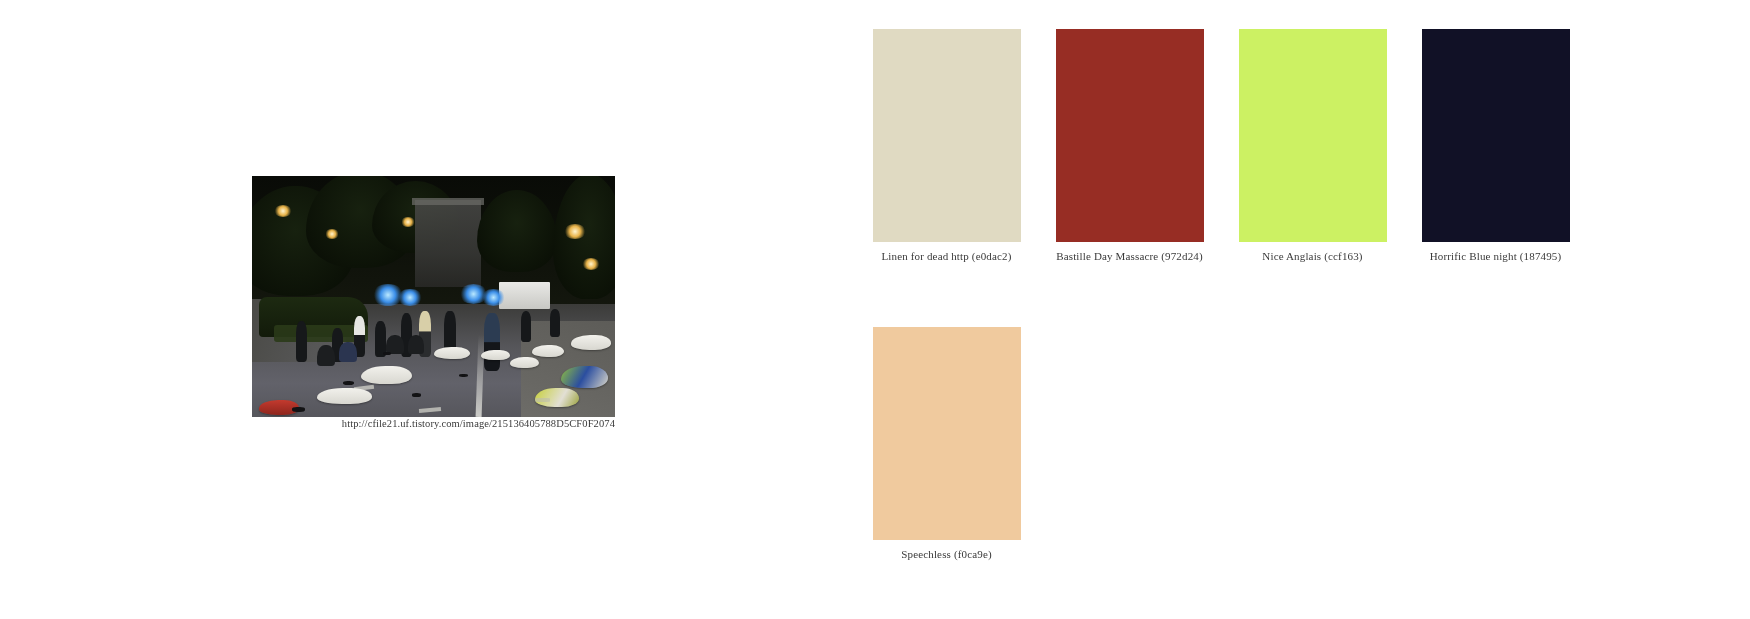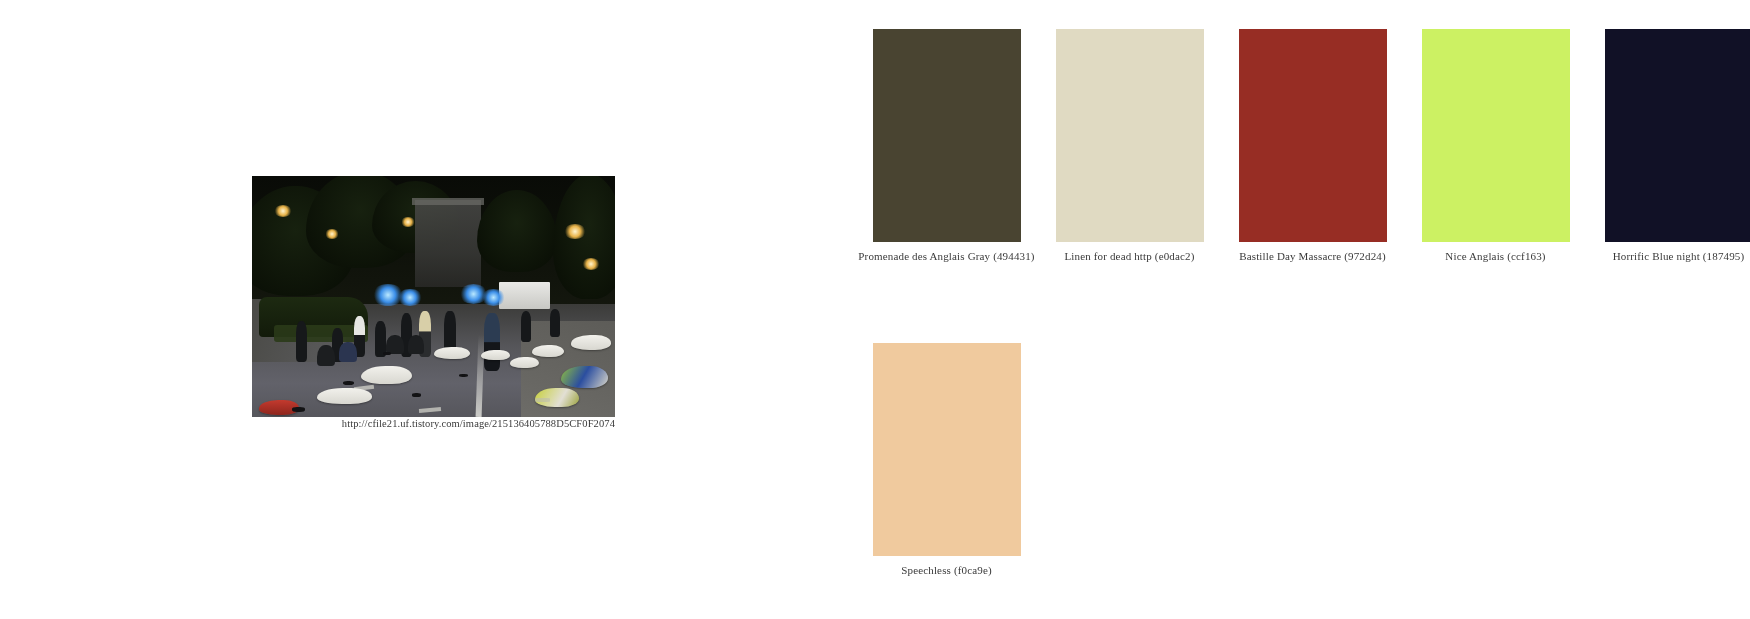--- a/index.html
+++ b/index.html
@@ -189,21 +189,21 @@
     top: 0;
     width: 895px;
     height: 619px;
   }
   .swatch-row {
     position: absolute;
     display: flex;
     gap: 0;
   }
   #row-1 { left: 0; top: 29px; }
-  #row-2 { left: 0; top: 343px; align-items: center; }
+  #row-2 { left: 0; top: 327px; align-items: center; }
 
   .swatch-cell {
     width: 183px;
     display: flex;
     flex-direction: column;
     align-items: center;
   }
   .swatch-chip {
     width: 148px;
     height: 213px;
@@ -288,24 +288,20 @@
     <div class="ph debris" id="d5"></div>
     <div class="ph debris" id="d6"></div>
   </div>
   <div id="photo-caption">http://cfile21.uf.tistory.com/image/215136405788D5CF0F2074</div>
 </div>
 
 <div id="palette">
 
   <div class="swatch-row" id="row-1">
     <div class="swatch-cell">
-      <span class="swatch-chip" style="background:#494431;"></span>
-      <span class="swatch-label">Promenade des Anglais Gray (494431)</span>
-    </div>
-    <div class="swatch-cell">
       <span class="swatch-chip" style="background:#e0dac2;"></span>
       <span class="swatch-label">Linen for dead http (e0dac2)</span>
     </div>
     <div class="swatch-cell">
       <span class="swatch-chip" style="background:#972d24;"></span>
       <span class="swatch-label">Bastille Day Massacre (972d24)</span>
     </div>
     <div class="swatch-cell">
       <span class="swatch-chip" style="background:#ccf163;"></span>
       <span class="swatch-label">Nice Anglais (ccf163)</span>

